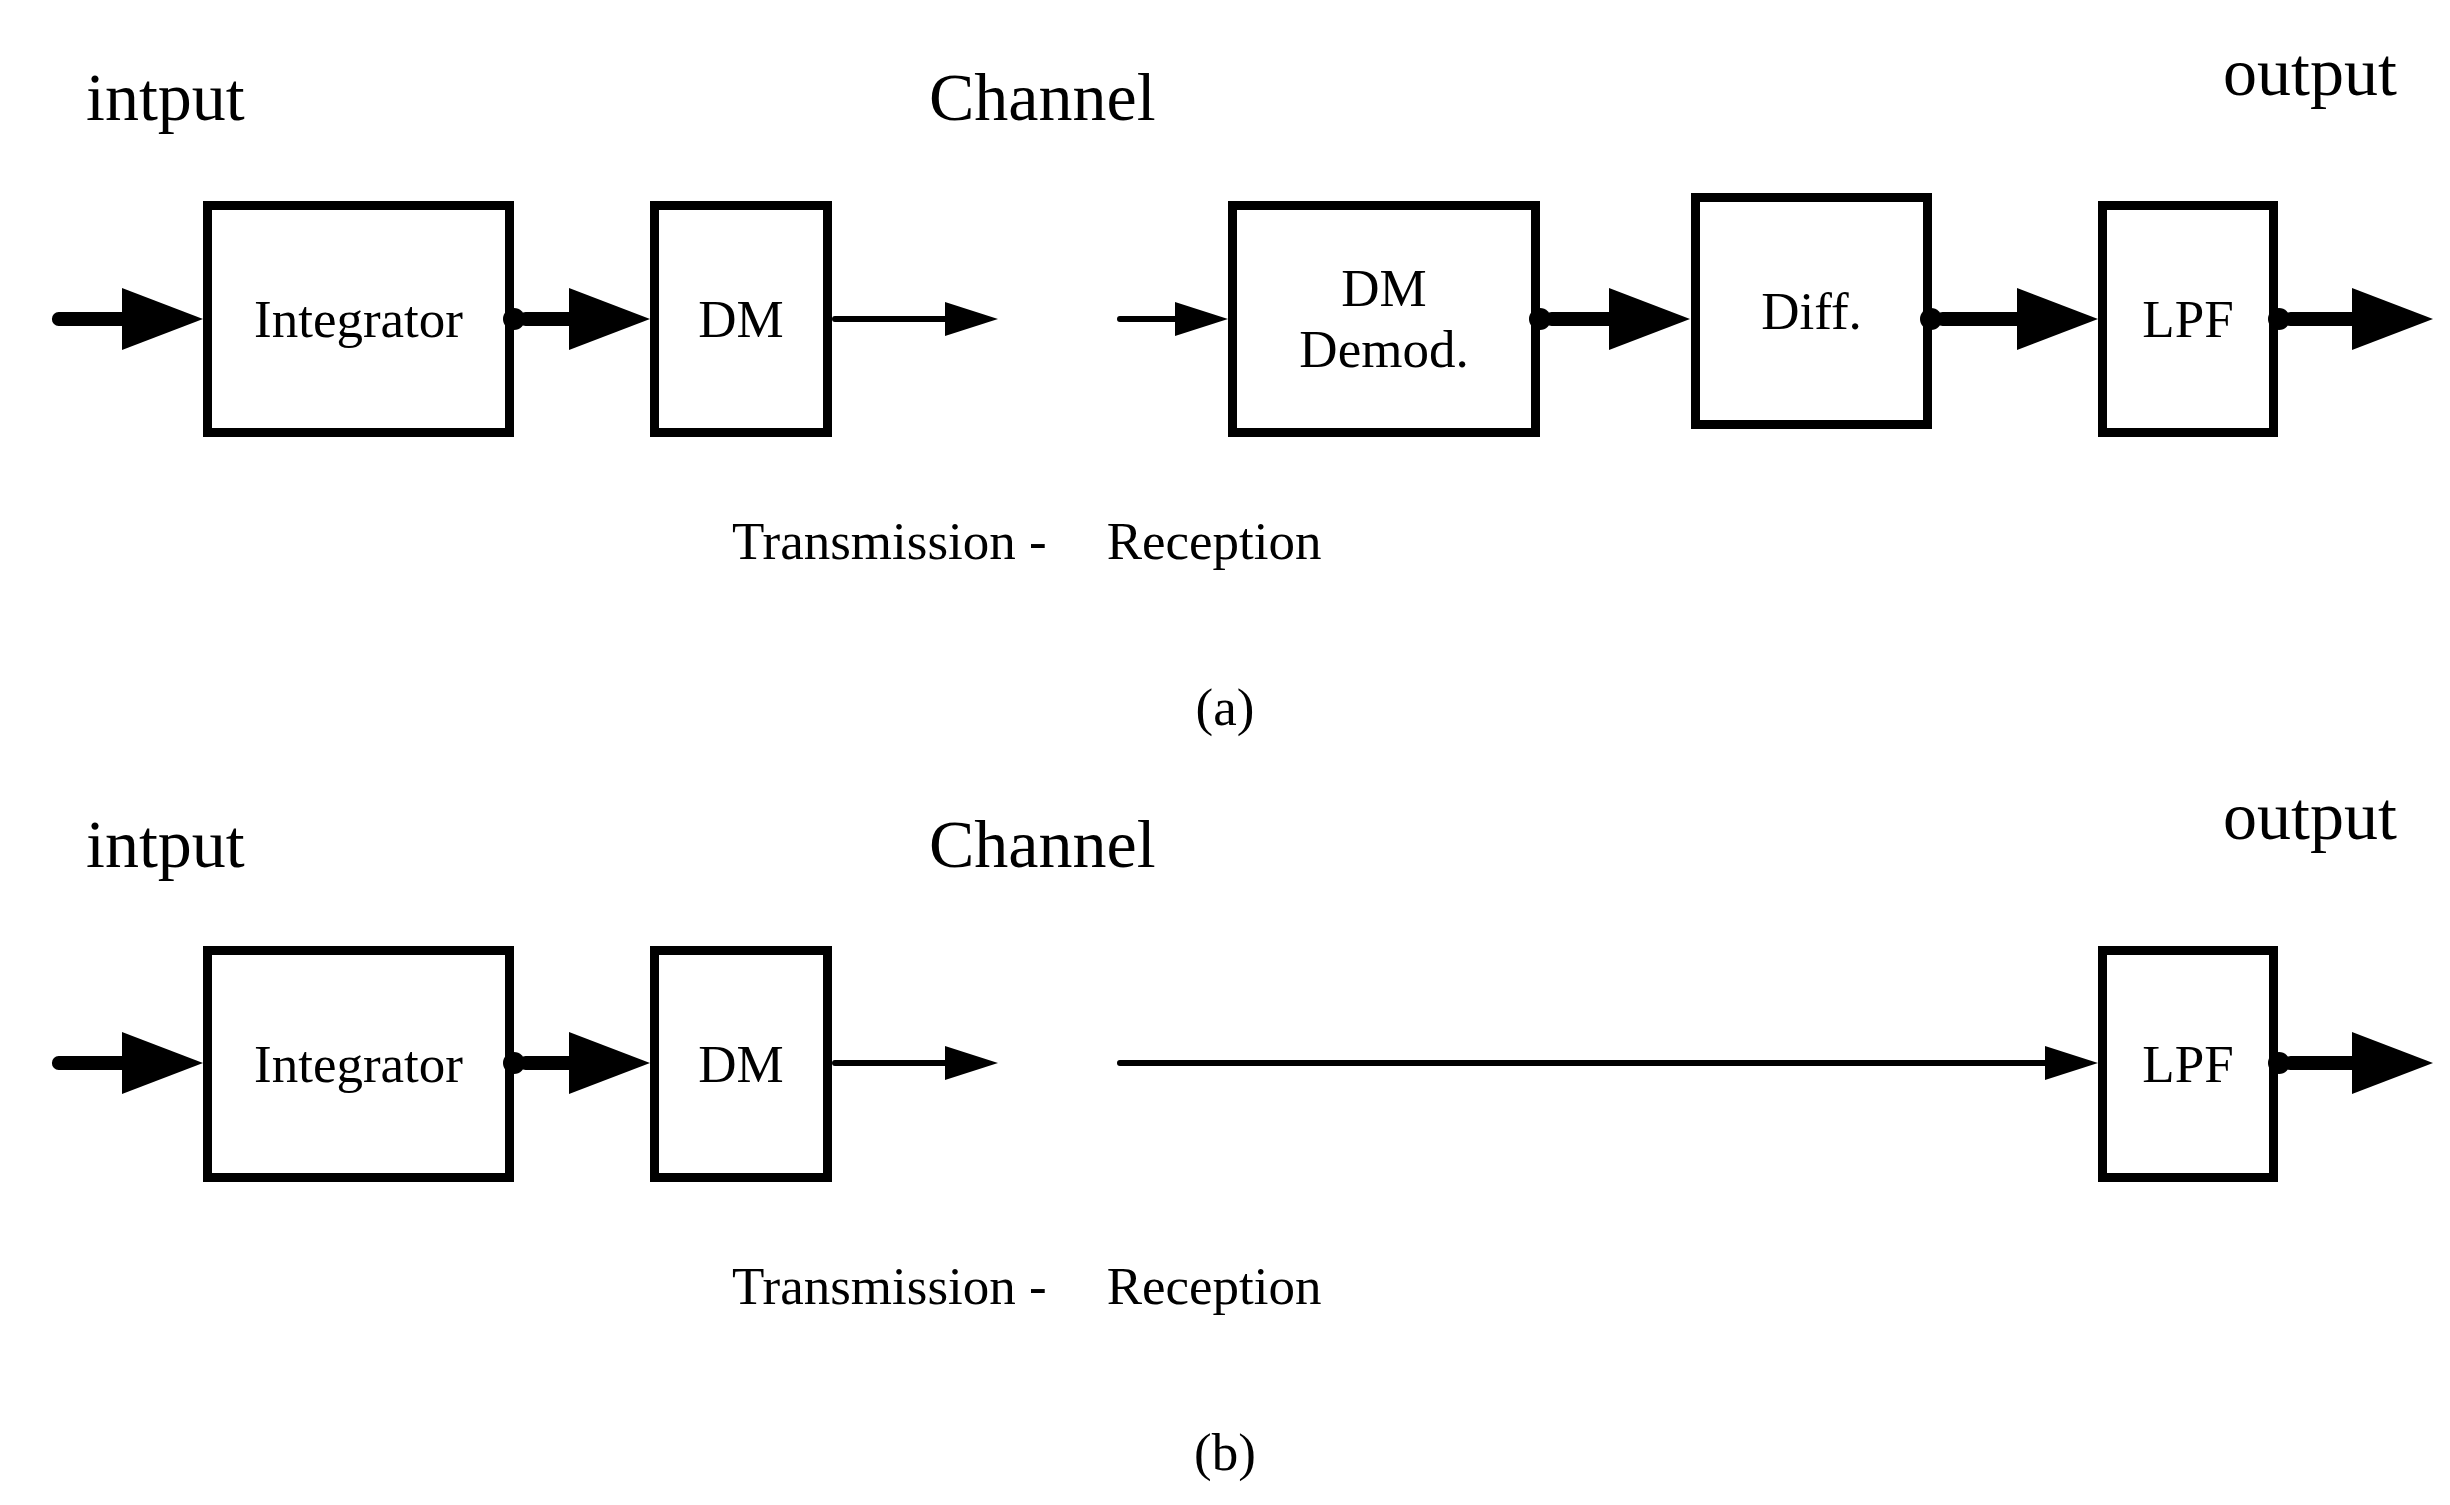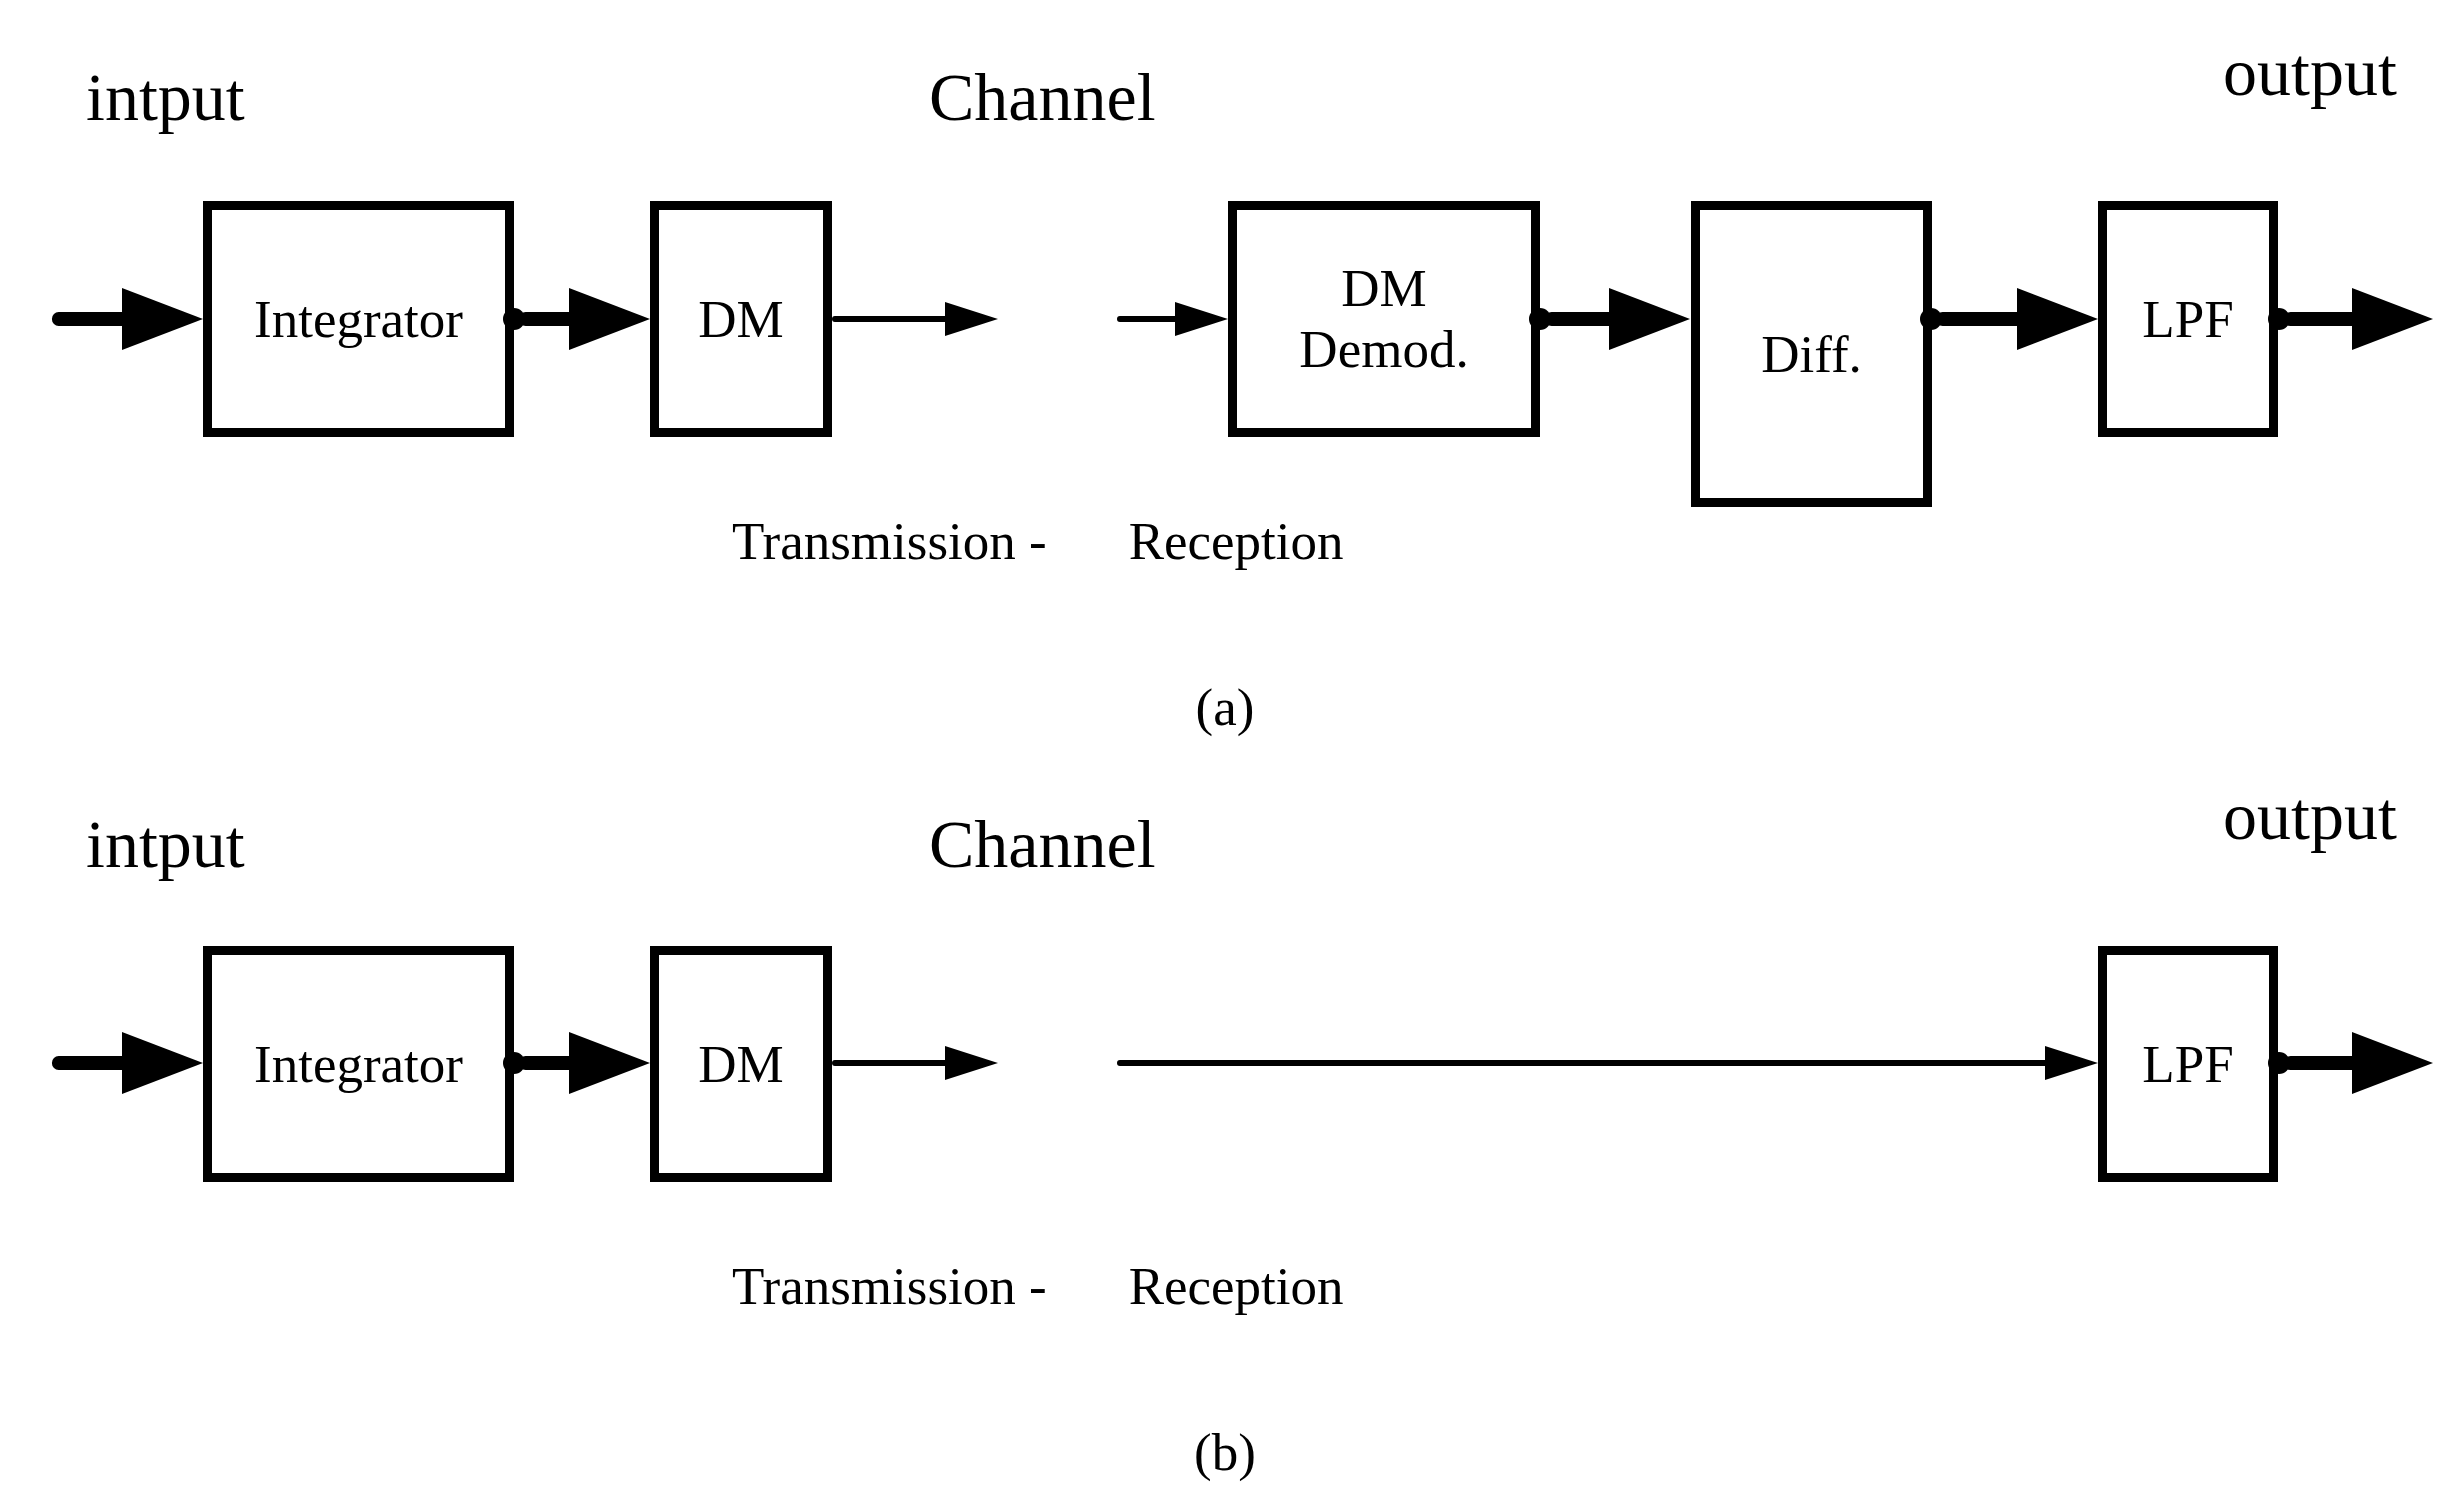--- a/index.html
+++ b/index.html
@@ -60,21 +60,21 @@
   .arrow.thin .shaft { height: 5.2px; border-radius: 2.9px 0 0 2.9px; }
   .arrow.thin .head {
     border-left: 53px solid var(--ink, #000000);
     border-top: 17px solid transparent;
     border-bottom: 17px solid transparent;
   }
 
   .stage-labels {
     position: absolute;
     display: flex;
-    gap: 82px;
+    gap: 60px;
     font-size: 53px;
     line-height: 1;
     white-space: nowrap;
   }
 
   .caption {
     position: absolute;
     width: 118px;
     text-align: center;
     font-size: 53px;
@@ -95,21 +95,21 @@
     <div class="box" style="left:203px; top:201px; width:311px; height:236px">
       <span>Integrator</span>
     </div>
     <div class="box" style="left:650px; top:201px; width:182px; height:236px">
       <span>DM</span>
     </div>
     <div class="box" style="left:1228px; top:201px; width:312px; height:236px">
       <span>DM</span>
       <span>Demod.</span>
     </div>
-    <div class="box" style="left:1691px; top:201px; width:241px; height:306px">
+    <div class="box" style="left:1691px; top:193px; width:241px; height:236px">
       <span>Diff.</span>
     </div>
     <div class="box" style="left:2098px; top:201px; width:180px; height:236px">
       <span>LPF</span>
     </div>
 
     <div class="arrow" style="left:52px; top:319px; width:151px">
         <i class="shaft"></i>
         <i class="head"></i>
       </div>

